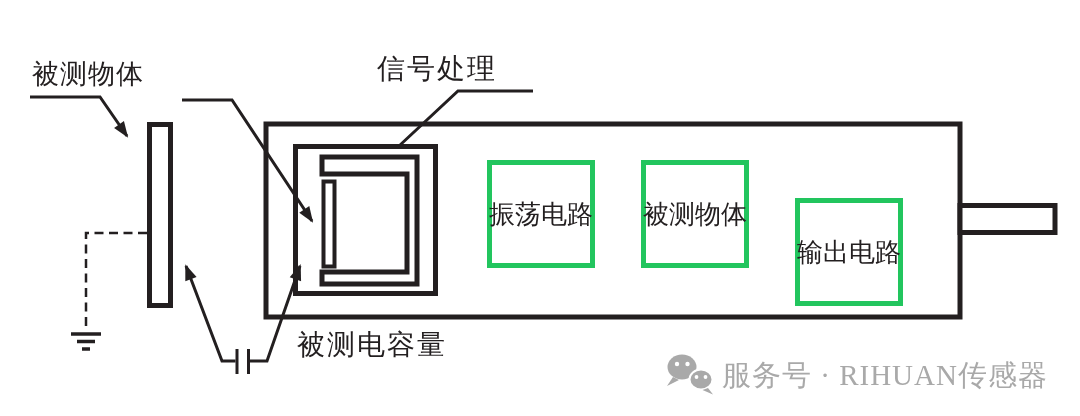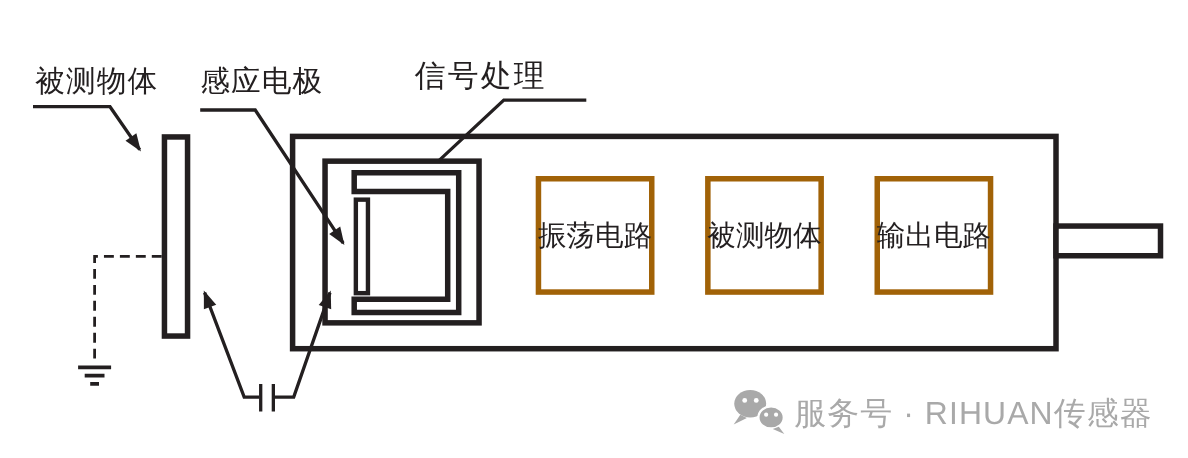--- a/index.html
+++ b/index.html
@@ -1,34 +1,34 @@
 <!DOCTYPE html>
 <html><head>
 <meta charset="utf-8">
 <style>
   html,body{margin:0;padding:0;background:#ffffff;}
   .stage{
     position:relative;width:1080px;height:416px;background:#ffffff;overflow:hidden;
-    font-family:Liberation Sans, sans-serif;
+    font-family:Liberation Serif, serif;
   }
   .stage svg{position:absolute;left:0;top:0;}
   .lbl{
     position:absolute;color:#231f20;font-size:27px;line-height:1.05;
     white-space:nowrap;letter-spacing:1px;
   }
   .lbl-shield,.lbl-cap{font-size:28px;letter-spacing:2px;}
   .block{
     position:absolute;top:160px;width:108px;height:108px;
-    border:5px solid #a16207;box-sizing:border-box;background:#ffffff;
+    border:5px solid #22c55e;box-sizing:border-box;background:#ffffff;
     display:flex;align-items:center;justify-content:center;
     color:#231f20;font-size:26px;white-space:nowrap;
   }
   .block-1{left:487px;}
   .block-2{left:641px;}
-  .block-3{left:795px;}
+  .block-3{left:795px;margin-top:38px;}
   .watermark-text{
     position:absolute;left:722px;top:356px;color:#a9a9a9;font-size:29px;
     letter-spacing:1px;white-space:nowrap;
   }
 </style>
 </head>
 <body>
 
 <div class="stage">
 
@@ -85,24 +85,24 @@
         <ellipse cx="701" cy="379.5" rx="11.5" ry="10"></ellipse>
       </g>
       <polygon points="708,388 713,394.5 702.5,390" fill="#a9a9a9"></polygon>
       <circle cx="696.5" cy="377" r="1.9" fill="#ffffff"></circle>
       <circle cx="705.5" cy="377" r="1.9" fill="#ffffff"></circle>
     </g>
   </svg>
 
   <div class="lbl" style="left:32px;top:60px;">被测物体</div>
 
-  <div class="lbl" style="left:182px;top:60px;">感应电极</div>
 
   <div class="lbl lbl-shield" style="left:377px;top:54px;">信号处理</div>
 
+  <div class="lbl lbl-cap" style="left:297px;top:330px;">被测电容量</div>
 
   <div class="block block-1">
     <span>振荡电路</span>
   </div>
   <div class="block block-2">
     <span>被测物体</span>
   </div>
   <div class="block block-3">
     <span>输出电路</span>
   </div>

